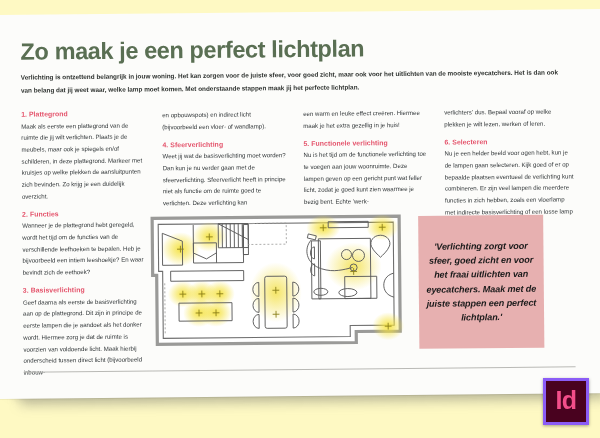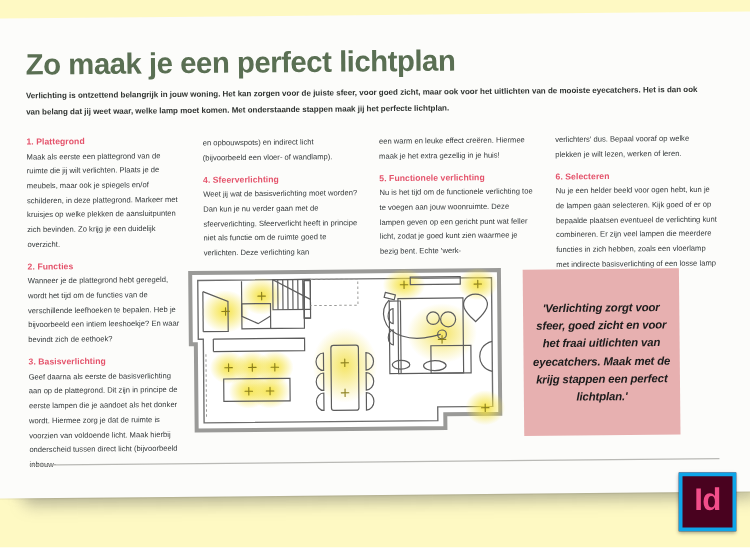--- a/index.html
+++ b/index.html
@@ -90,21 +90,21 @@
   
   .rule{
     position:absolute;left:28px;top:357px;width:552px;height:1px;
     background:#b9b9b5;
   }
 
   
   .id-badge{
     position:absolute;left:543px;top:378px;width:46px;height:47px;
     background:#49021f;
-    border:3px solid #0ea5e9;
+    border:3px solid #8b5cf6;
     box-sizing:border-box;
     display:flex;align-items:center;justify-content:center;
     box-shadow:0 1px 3px rgba(0,0,0,.35);
   }
   .id-badge span{
     font-family:"Liberation Sans", sans-serif;
     font-size:25px;font-weight:bold;color:#f24e8a;
     line-height:1;letter-spacing:-.5px;
     margin-top:-2px;
   }
@@ -153,21 +153,21 @@
         <div class="col c4">
           <p class="body cont">verlichters' dus. Bepaal vooraf op welke plekken je wilt lezen, werken of leren.</p>
 
           <h3 class="sec">6. Selecteren</h3>
           <p class="body">Nu je een helder beeld voor ogen hebt, kun je de lampen gaan selecteren. Kijk goed of er op bepaalde plaatsen eventueel de verlichting kunt combineren. Er zijn veel lampen die meerdere functies in zich hebben, zoals een vloerlamp met indirecte basisverlichting of een losse lamp die als functionele leeslamp dient.</p>
         </div>
 
       </div>
 
       <div class="quote">
-        <span>'Verlichting zorgt voor sfeer, goed zicht en voor het fraai uitlichten van eyecatchers. Maak met de krijg stappen een perfect lichtplan.'</span>
+        <span>'Verlichting zorgt voor sfeer, goed zicht en voor het fraai uitlichten van eyecatchers. Maak met de juiste stappen een perfect lichtplan.'</span>
       </div>
 
       <div class="plan">
         <svg viewBox="0 0 255 141" xmlns="http://www.w3.org/2000/svg">
           <defs>
             <radialGradient id="glow" cx="50%" cy="50%" r="50%">
               <stop offset="0%" stop-color="#f5e23f" stop-opacity=".95"></stop>
               <stop offset="45%" stop-color="#f5e23f" stop-opacity=".55"></stop>
               <stop offset="100%" stop-color="#f5e23f" stop-opacity="0"></stop>
             </radialGradient>

